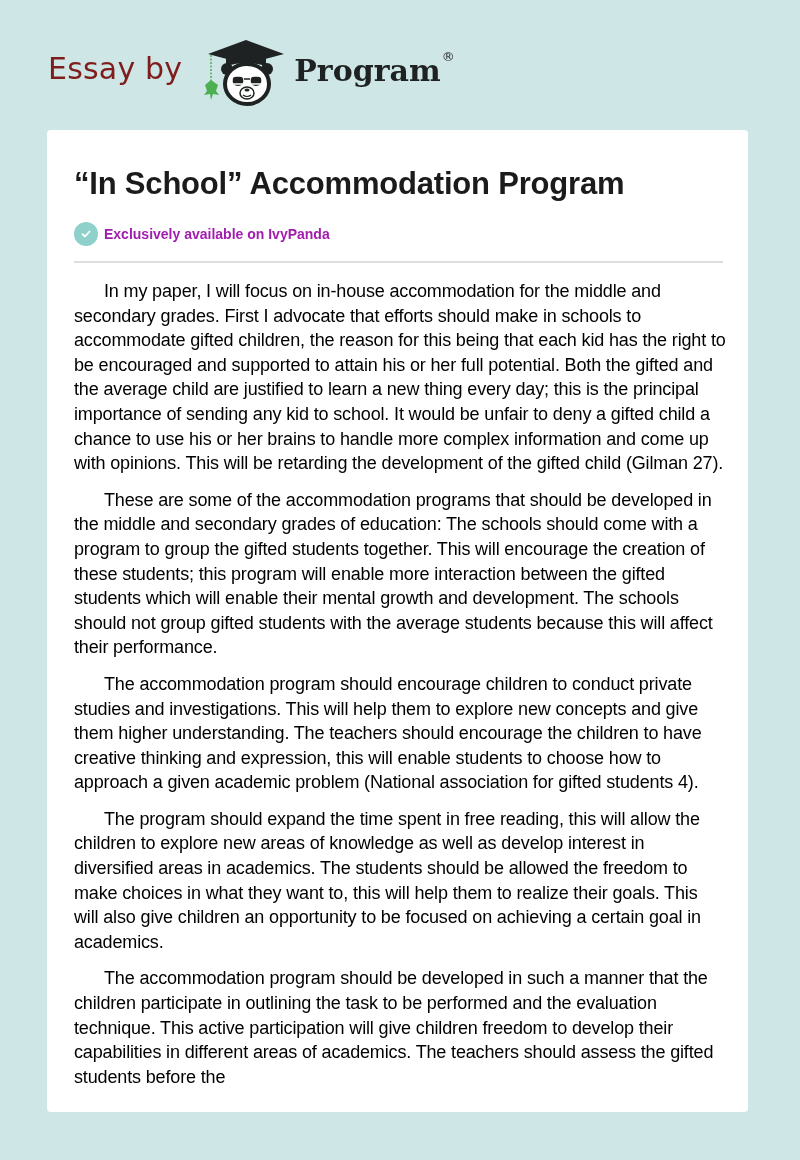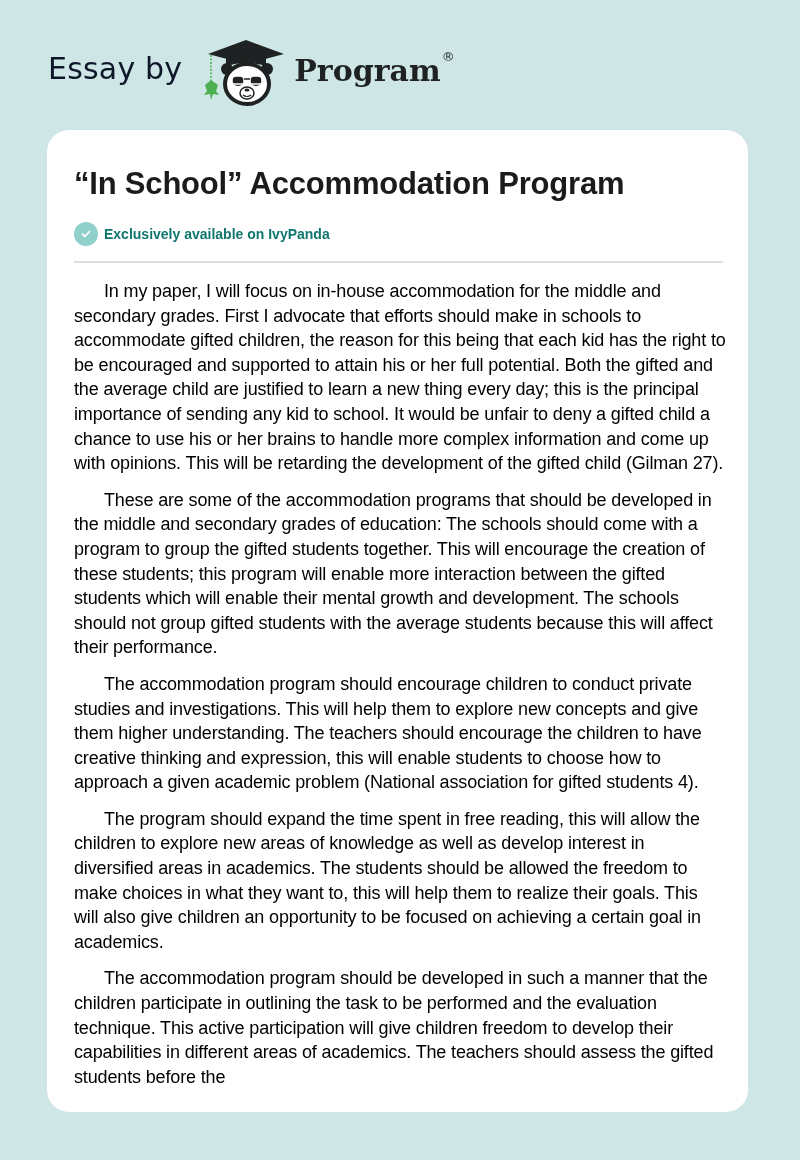--- a/index.html
+++ b/index.html
@@ -18,21 +18,21 @@
       position: absolute;
       left: 48px;
       top: 36px;
       height: 72px;
       display: flex;
       align-items: center;
     }
     .brand-prefix {
       font-family: "DejaVu Sans", sans-serif;
       font-size: 30px;
-      color: #0f172a;
+      color: #7f1d1d;
       letter-spacing: 0.2px;
       margin-right: 18px;
       position: relative;
       top: -4px;
     }
     .panda-logo {
       width: 88px;
       height: 72px;
       margin-right: 6px;
     }
@@ -52,21 +52,21 @@
       top: -16px;
       margin-left: 1px;
     }
     .card {
       position: absolute;
       left: 47px;
       top: 130px;
       width: 701px;
       height: 982px;
       background: #ffffff;
-      border-radius: 22px;
+      border-radius: 4px;
       overflow: hidden;
     }
     .title {
       position: absolute;
       left: 27px;
       top: 36px;
       margin: 0;
       font-family: "Liberation Sans", sans-serif;
       font-weight: bold;
       font-size: 31px;
@@ -87,21 +87,21 @@
       border-radius: 50%;
       background: #8fd0cb;
       display: flex;
       align-items: center;
       justify-content: center;
       margin-right: 6px;
     }
     .badge-text {
       font-weight: bold;
       font-size: 14px;
-      color: #0f766e;
+      color: #a21caf;
     }
     .divider {
       position: absolute;
       left: 27px;
       top: 131px;
       width: 649px;
       height: 2px;
       background: #dedede;
     }
     .body-text {

